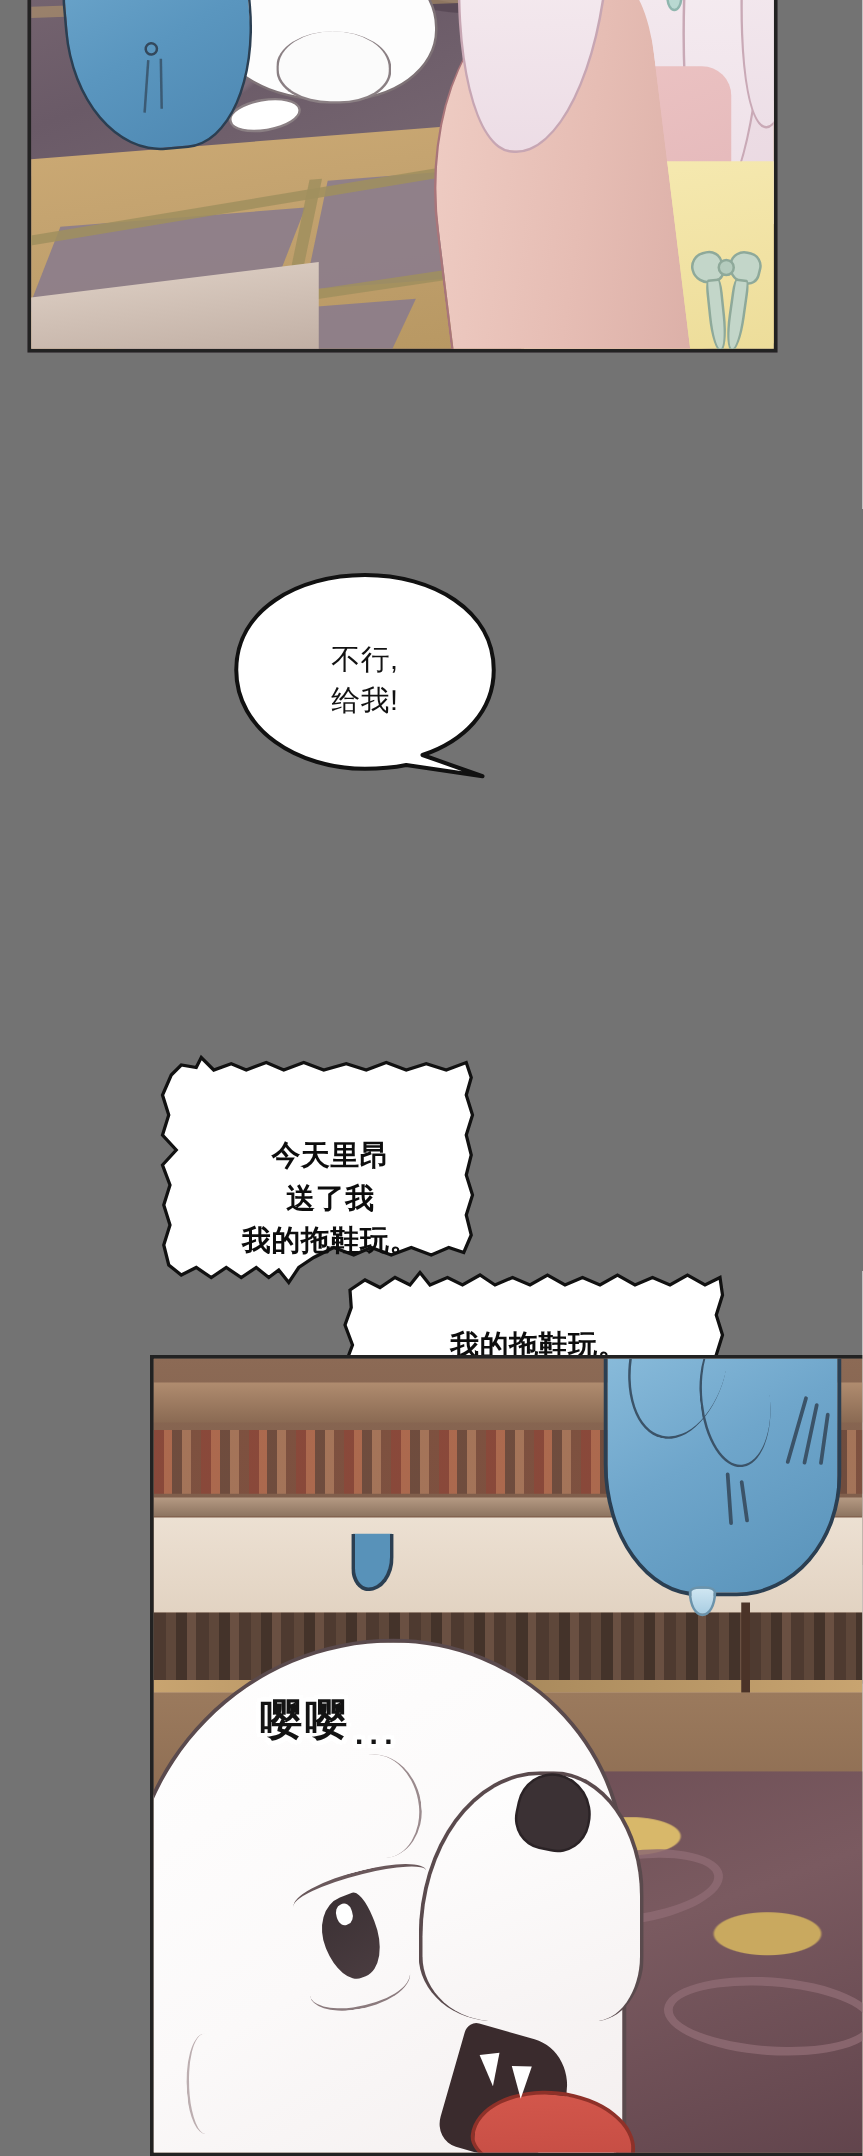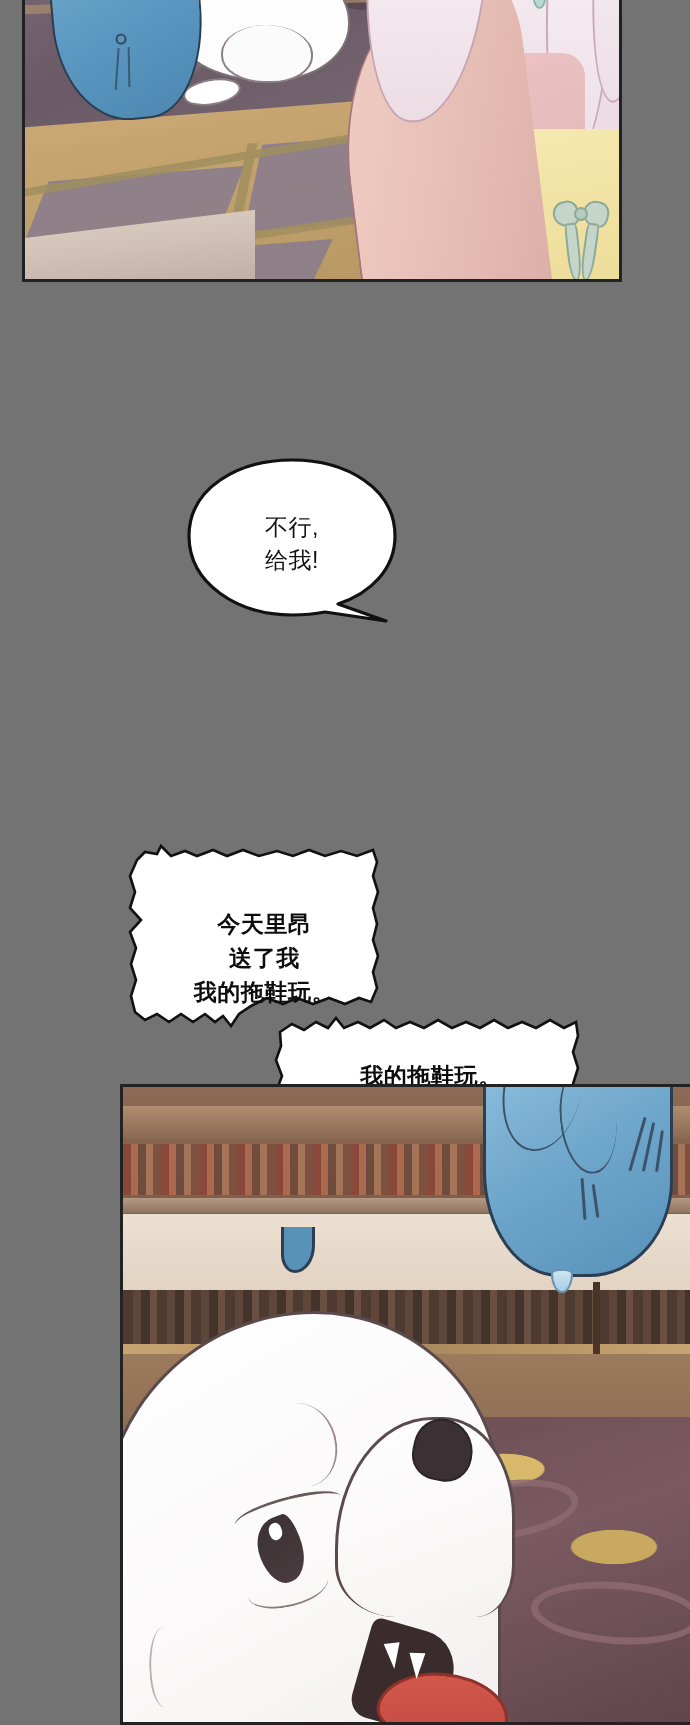--- a/index.html
+++ b/index.html
@@ -564,14 +564,15 @@
     <div class="p2-dog-eye"></div>
     <div class="p2-dog-eye-shine"></div>
     <div class="p2-dog-cheek"></div>
     <div class="p2-dog-furline"></div>
     <div class="p2-dog-mouthline"></div>
     <div class="p2-dog-tongue"></div>
     <div class="p2-dog-fang f1"></div>
     <div class="p2-dog-fang f2"></div>
   </div>
 
+  <div class="sfx"><span>嘤嘤</span><span class="dots">...</span></div>
 
 </div>
 
 </body></html>

